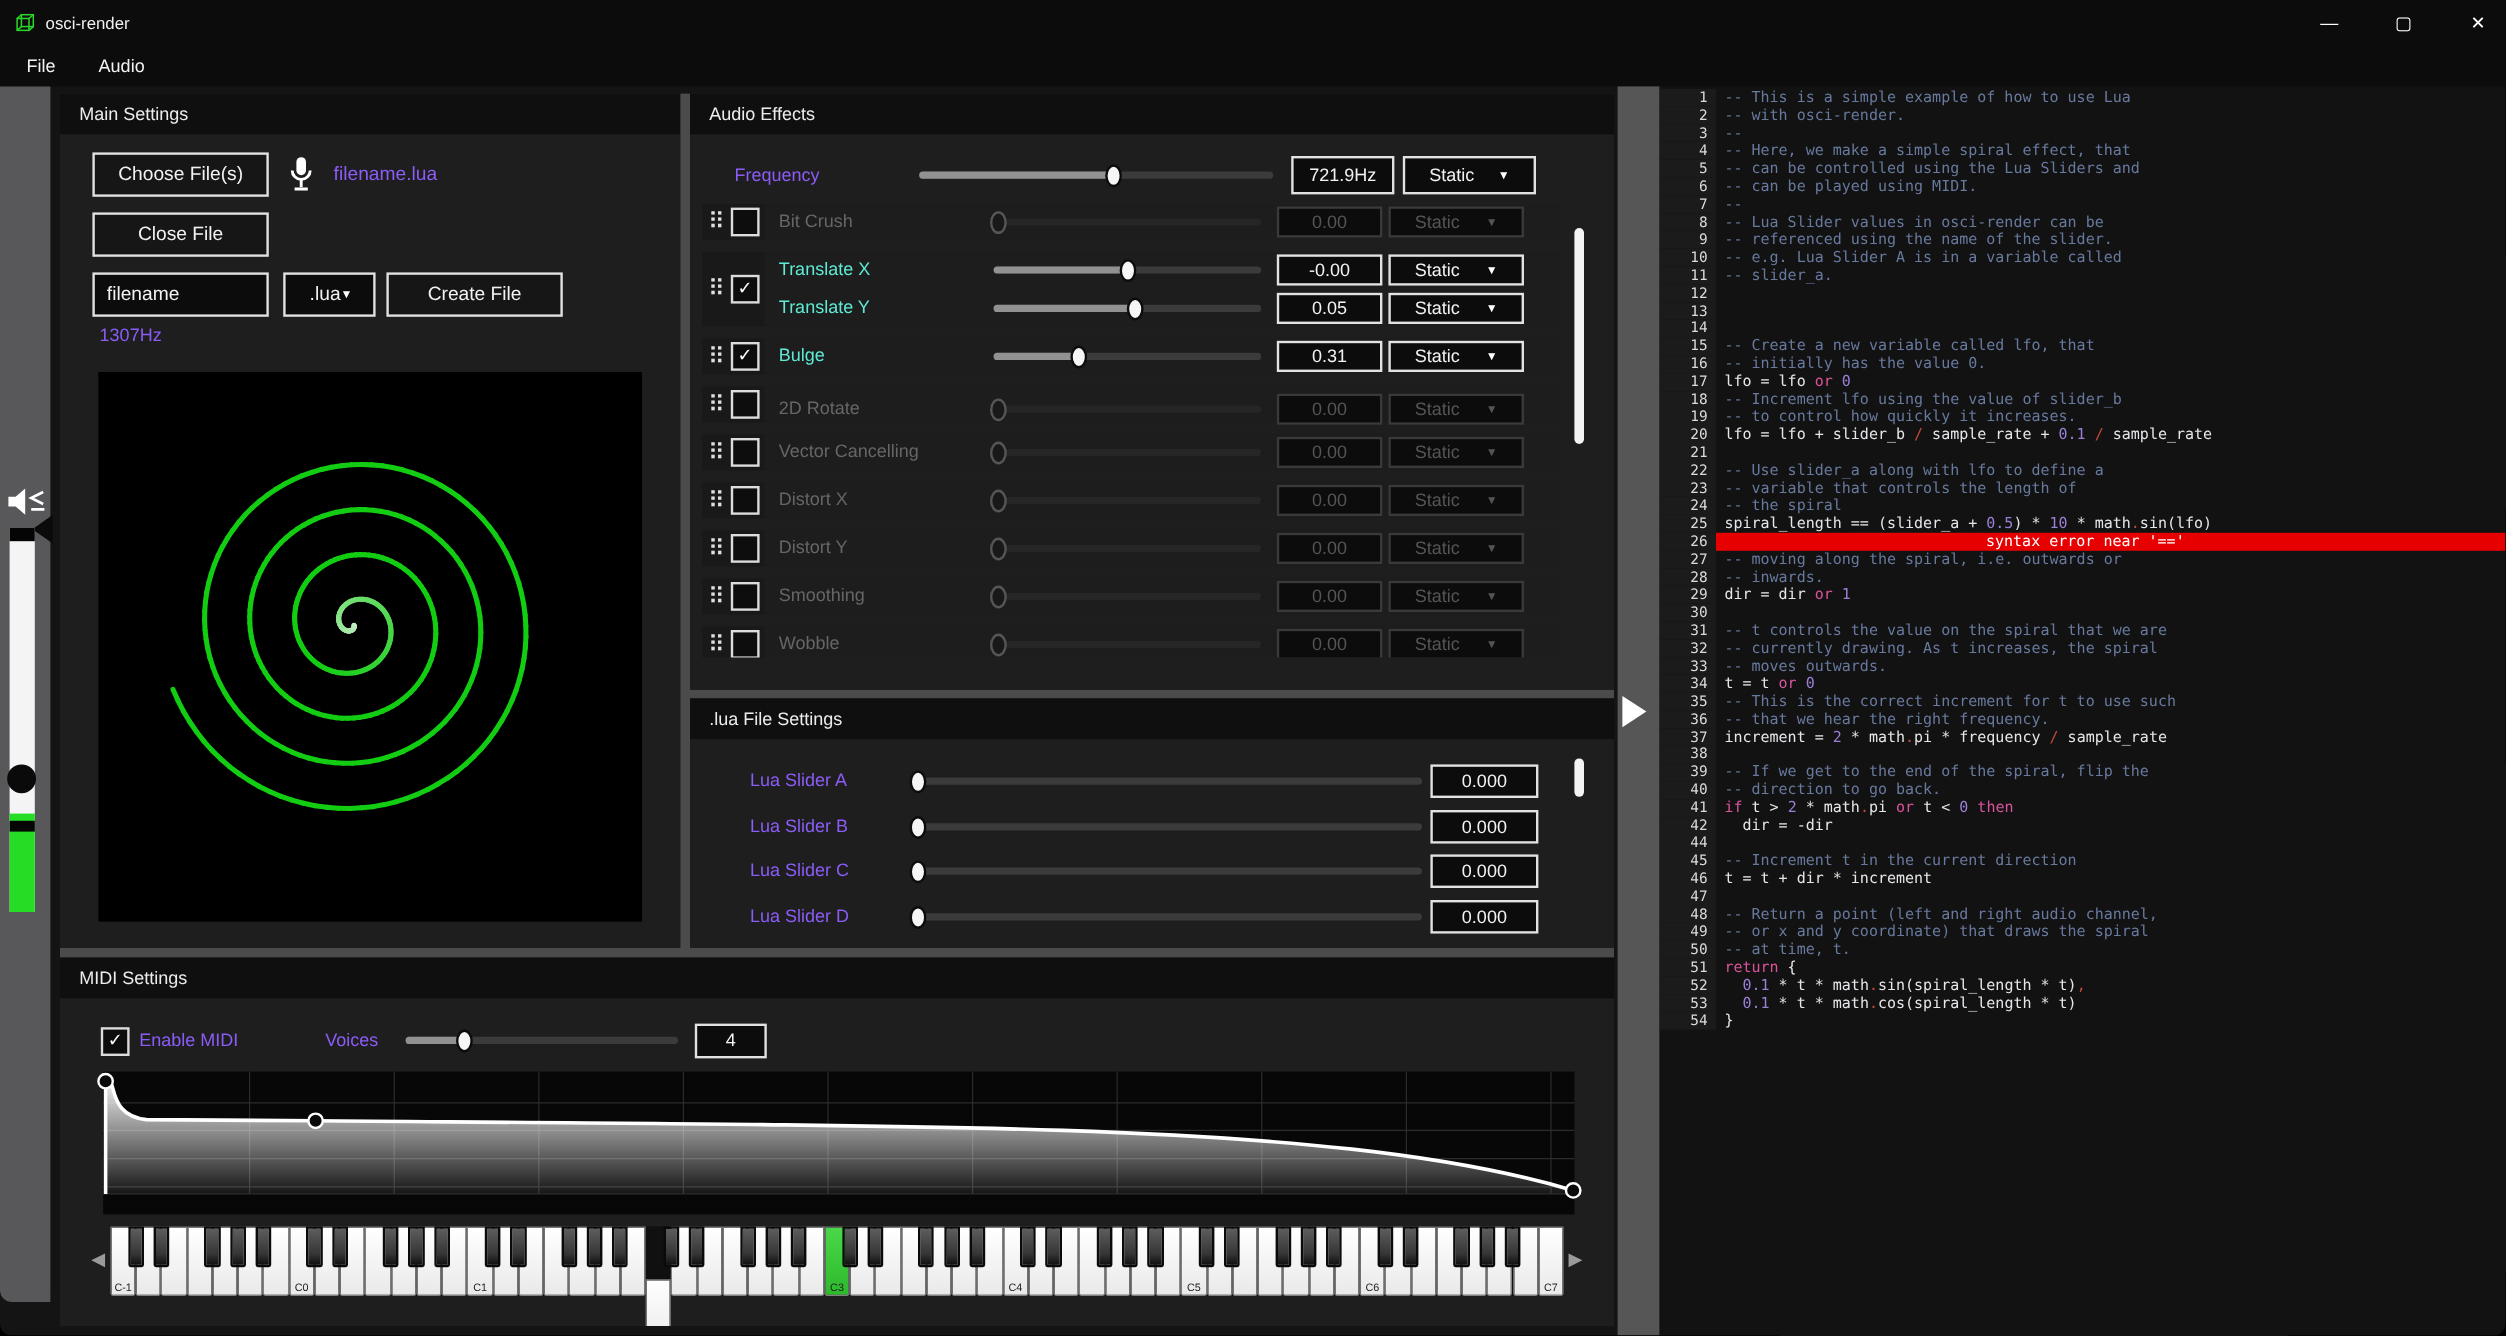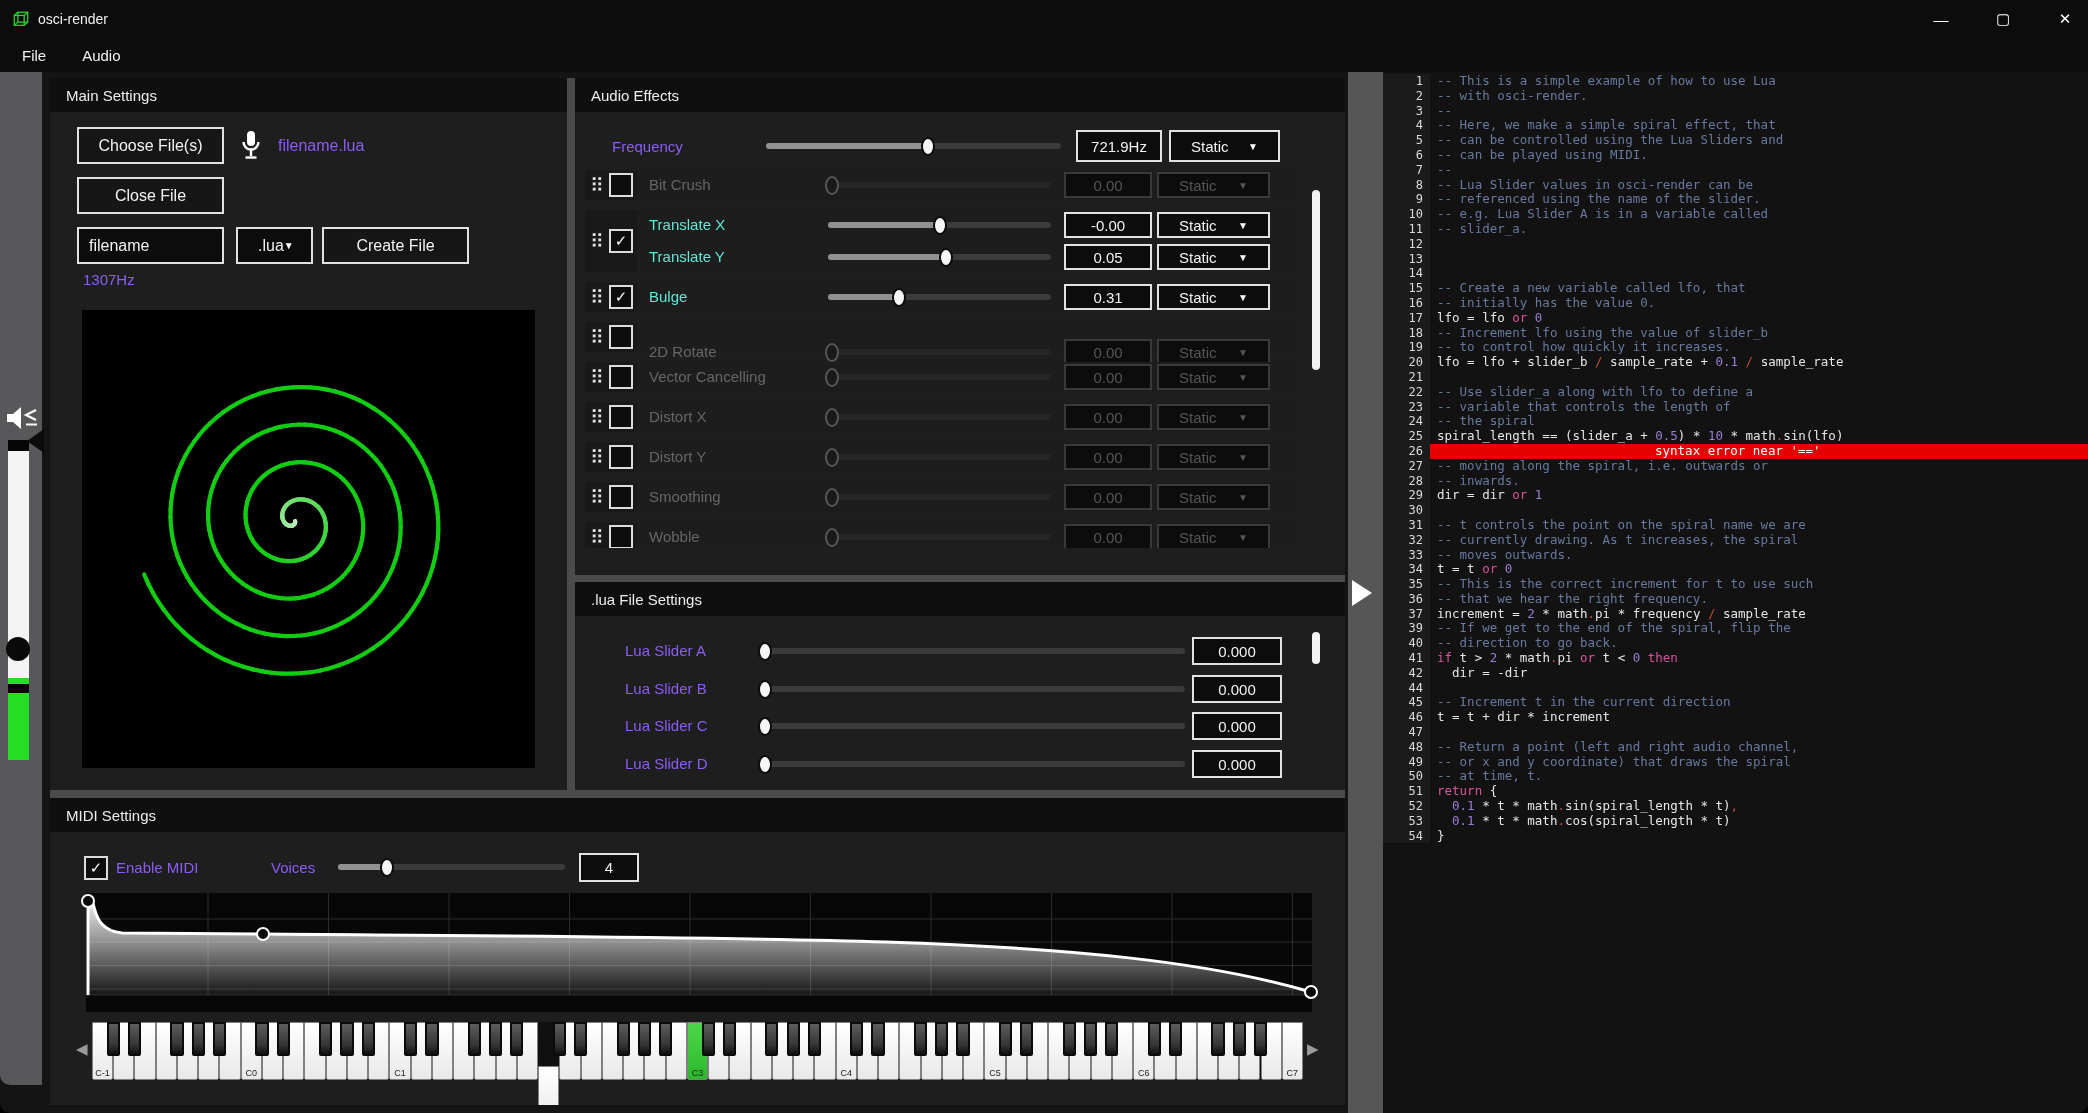--- a/index.html
+++ b/index.html
@@ -643,21 +643,21 @@
               <span>Static</span>
               <span class="caret">▼</span>
             </div>
           </div>
         </div>
         <div class="fx-block dim" style="top:152px;height:30px">
           <div class="fx-cell">
             <span class="grip">⠿</span>
             <span class="cb"></span>
           </div>
-          <div class="fx-row" style="top:15px">
+          <div class="fx-row" style="top:4px">
             <span class="fx-label">2D Rotate</span>
             <div class="sl" style="left:191px;top:0;width:223px;">
               <div class="sl-line"></div>
               <div class="sl-knob" style="left:calc(2% - 7px)"></div>
             </div>
             <div class="vbox" style="position:absolute;left:427px;top:2px;width:88px;height:26px;">0.00</div>
             <div class="dbox" style="position:absolute;left:520px;top:2px;width:113px;height:26px;">
               <span>Static</span>
               <span class="caret">▼</span>
             </div>
@@ -991,27 +991,28 @@
         <div class="ed-line"><span class="ed-num">21</span><span class="ed-code"></span></div>
         <div class="ed-line"><span class="ed-num">22</span><span class="ed-code"><span class="tok-cm">-- Use slider_a along with lfo to define a</span></span></div>
         <div class="ed-line"><span class="ed-num">23</span><span class="ed-code"><span class="tok-cm">-- variable that controls the length of</span></span></div>
         <div class="ed-line"><span class="ed-num">24</span><span class="ed-code"><span class="tok-cm">-- the spiral</span></span></div>
         <div class="ed-line"><span class="ed-num">25</span><span class="ed-code ed-wavy"><span class="tok-tx">spiral_length == (slider_a + </span><span class="tok-nm">0.5</span><span class="tok-tx">) * </span><span class="tok-nm">10</span><span class="tok-tx"> * math</span><span class="tok-op">.</span><span class="tok-tx">sin(lfo)</span></span></div>
         <div class="ed-line"><span class="ed-num">26</span><span class="ed-bar">syntax error near '=='</span></div>
         <div class="ed-line"><span class="ed-num">27</span><span class="ed-code"><span class="tok-cm">-- moving along the spiral, i.e. outwards or</span></span></div>
         <div class="ed-line"><span class="ed-num">28</span><span class="ed-code"><span class="tok-cm">-- inwards.</span></span></div>
         <div class="ed-line"><span class="ed-num">29</span><span class="ed-code"><span class="tok-tx">dir = dir </span><span class="tok-kw">or</span><span class="tok-tx"> </span><span class="tok-nm">1</span></span></div>
         <div class="ed-line"><span class="ed-num">30</span><span class="ed-code"></span></div>
-        <div class="ed-line"><span class="ed-num">31</span><span class="ed-code"><span class="tok-cm">-- t controls the point on the spiral name we are</span></span></div>
+        <div class="ed-line"><span class="ed-num">31</span><span class="ed-code"><span class="tok-cm">-- t controls the value on the spiral that we are</span></span></div>
         <div class="ed-line"><span class="ed-num">32</span><span class="ed-code"><span class="tok-cm">-- currently drawing. As t increases, the spiral</span></span></div>
         <div class="ed-line"><span class="ed-num">33</span><span class="ed-code"><span class="tok-cm">-- moves outwards.</span></span></div>
         <div class="ed-line"><span class="ed-num">34</span><span class="ed-code"><span class="tok-tx">t = t </span><span class="tok-kw">or</span><span class="tok-tx"> </span><span class="tok-nm">0</span></span></div>
         <div class="ed-line"><span class="ed-num">35</span><span class="ed-code"><span class="tok-cm">-- This is the correct increment for t to use such</span></span></div>
         <div class="ed-line"><span class="ed-num">36</span><span class="ed-code"><span class="tok-cm">-- that we hear the right frequency.</span></span></div>
         <div class="ed-line"><span class="ed-num">37</span><span class="ed-code"><span class="tok-tx">increment = </span><span class="tok-nm">2</span><span class="tok-tx"> * math</span><span class="tok-op">.</span><span class="tok-tx">pi * frequency </span><span class="tok-op">/</span><span class="tok-tx"> sample_rate</span></span></div>
+        <div class="ed-line"><span class="ed-num">38</span><span class="ed-code"></span></div>
         <div class="ed-line"><span class="ed-num">39</span><span class="ed-code"><span class="tok-cm">-- If we get to the end of the spiral, flip the</span></span></div>
         <div class="ed-line"><span class="ed-num">40</span><span class="ed-code"><span class="tok-cm">-- direction to go back.</span></span></div>
         <div class="ed-line"><span class="ed-num">41</span><span class="ed-code"><span class="tok-kw">if</span><span class="tok-tx"> t &gt; </span><span class="tok-nm">2</span><span class="tok-tx"> * math</span><span class="tok-op">.</span><span class="tok-tx">pi </span><span class="tok-kw">or</span><span class="tok-tx"> t &lt; </span><span class="tok-nm">0</span><span class="tok-tx"> </span><span class="tok-kw">then</span></span></div>
         <div class="ed-line"><span class="ed-num">42</span><span class="ed-code"><span class="tok-tx">  dir = -dir</span></span></div>
         <div class="ed-line"><span class="ed-num">44</span><span class="ed-code"></span></div>
         <div class="ed-line"><span class="ed-num">45</span><span class="ed-code"><span class="tok-cm">-- Increment t in the current direction</span></span></div>
         <div class="ed-line"><span class="ed-num">46</span><span class="ed-code"><span class="tok-tx">t = t + dir * increment</span></span></div>
         <div class="ed-line"><span class="ed-num">47</span><span class="ed-code"></span></div>
         <div class="ed-line"><span class="ed-num">48</span><span class="ed-code"><span class="tok-cm">-- Return a point (left and right audio channel,</span></span></div>
         <div class="ed-line"><span class="ed-num">49</span><span class="ed-code"><span class="tok-cm">-- or x and y coordinate) that draws the spiral</span></span></div>

